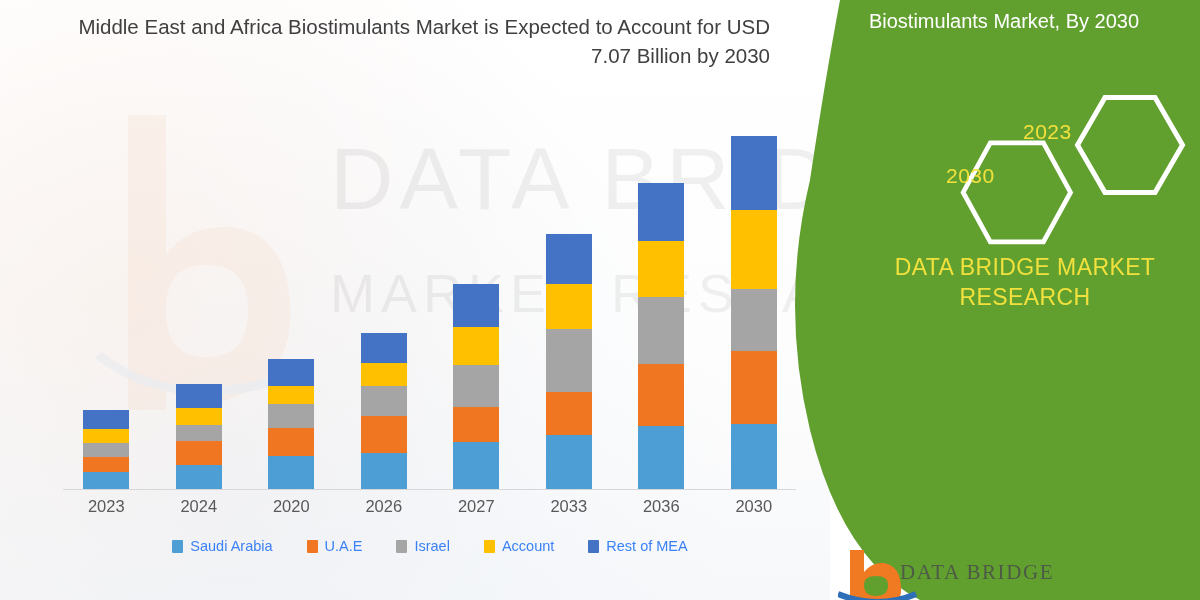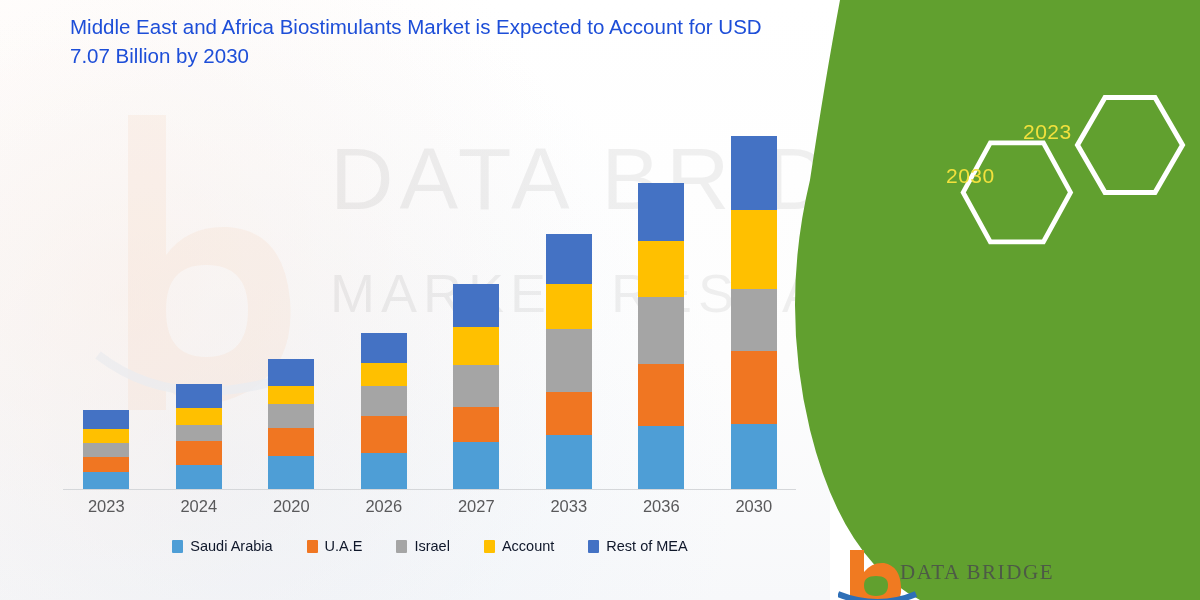--- a/index.html
+++ b/index.html
@@ -53,24 +53,24 @@
     user-select: none;
   }
   .text-watermark .wm1 { font-size: 88px; display: block; white-space: nowrap; }
   .text-watermark .wm2 { font-size: 54px; display: block; white-space: nowrap; margin-top: 18px; }
 
   
   .title {
     position: absolute;
     left: 70px; top: 12px;
     width: 700px;
-    text-align: left;
+    text-align: right;
     font-size: 20.5px;
     line-height: 1.42;
-    color: #1d4ed8;
+    color: #404040;
     font-weight: 400;
   }
 
   
   .chart-area {
     position: absolute;
     left: 60px; top: 100px;
     width: 740px; height: 390px;
   }
   .axis-line {
@@ -123,21 +123,21 @@
     position: absolute;
     left: 60px; top: 538px;
     width: 740px;
     display: flex;
     justify-content: center;
     align-items: center;
     gap: 34px;
   }
   .legend-item { display: flex; align-items: center; gap: 7px; }
   .legend-swatch { width: 11px; height: 13px; border-radius: 1px; display: block; }
-  .legend-label { font-size: 14.5px; color: #0f172a; white-space: nowrap; }
+  .legend-label { font-size: 14.5px; color: #3b82f6; white-space: nowrap; }
 
   
   .green-panel {
     position: absolute;
     right: 0; top: 0;
     width: 420px; height: 600px;
     overflow: hidden;
   }
   .green-panel svg.shape { position: absolute; inset: 0; width: 420px; height: 600px; }
   .panel-title {
@@ -324,30 +324,32 @@
         <span class="legend-swatch" style="background: rgb(68, 114, 196);"></span>
         <span class="legend-label">Rest of MEA</span>
       </div>
     </div>
 
   <div class="green-panel">
     <svg class="shape" viewBox="0 0 420 600" preserveAspectRatio="none">
       <path d="M60 0 L420 0 L420 600 L140 600 Q62 560 30 430 Q0 305 30 180 Q45 80 60 0 Z" fill="#61a02f"></path>
     </svg>
 
+    <div class="panel-title">Biostimulants Market, By 2030</div>
 
     <div class="hexes">
       <svg width="300" height="175" viewBox="0 0 300 175">
         <polygon points="190,10 230,10 252,48 230,86 190,86 168,48" fill="none" stroke="#ffffff" stroke-width="4" transform="scale(1.25) translate(-18,0)"></polygon>
         <polygon points="95,55 140,55 163,97 140,139 95,139 72,97" fill="none" stroke="#ffffff" stroke-width="4" transform="scale(1.18) translate(-10,-6)"></polygon>
       </svg>
       <span class="hex-label hex-2023">2023</span>
       <span class="hex-label hex-2030">2030</span>
     </div>
 
+    <div class="brand-text">DATA BRIDGE MARKET RESEARCH</div>
   </div>
 
   <div class="bottom-logo">
     <svg width="250" height="52" viewBox="0 0 250 52">
       <path d="M12 0 L26 0 L26 22 Q34 12 46 13 Q62 16 63 37 Q64 50 56 52 L12 52 Z" fill="#f07a21"></path>
       <path d="M26 35 Q26 46 38 46 Q50 46 50 35 Q50 26 38 26 Q26 26 26 35 Z" fill="#61a02f"></path>
       <path d="M0 44 Q40 60 78 44" stroke="#2e6fb7" stroke-width="6" fill="none"></path>
     </svg>
     <span class="bottom-logo-text">DATA BRIDGE</span>
   </div>

